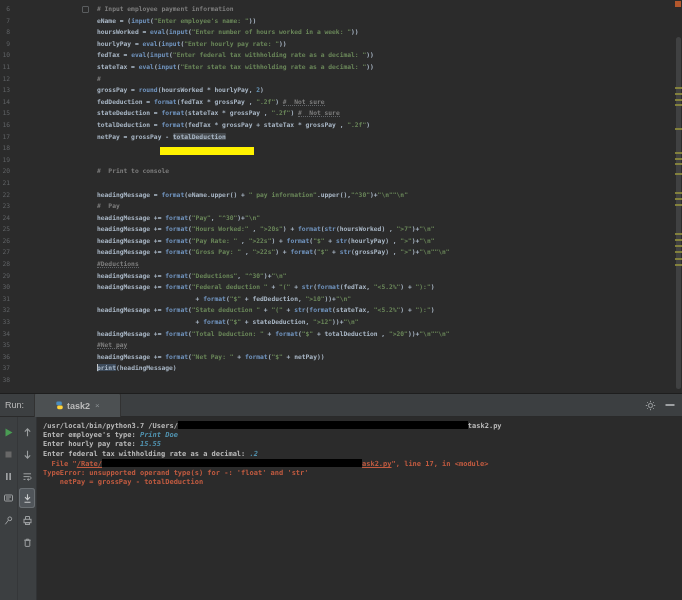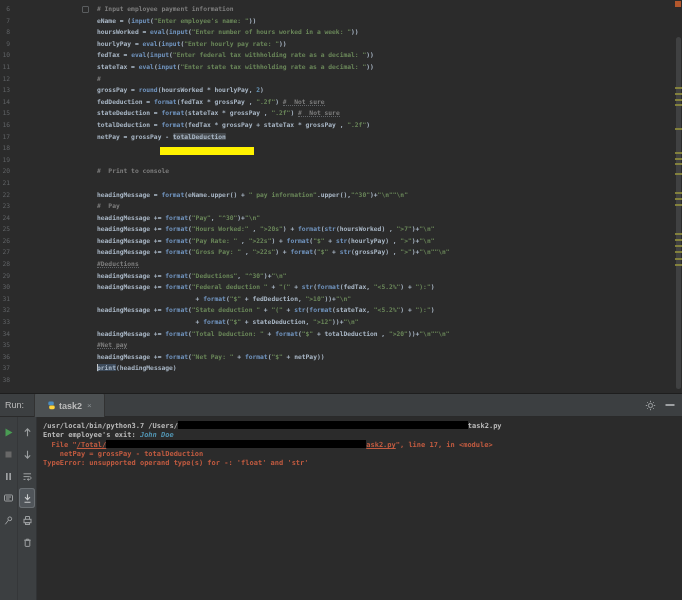--- a/index.html
+++ b/index.html
@@ -22,21 +22,21 @@
   .tk-prn{color:var(--c-text,#A9B7C6);background:#3C4A5A;box-shadow:inset 1px 0 0 #c9c9c9;}
   .fold{position:absolute;left:82px;top:6px;width:5px;height:5px;border:1px solid #5A5D5F;border-radius:1px;}
   .yellow{position:absolute;left:160px;top:147px;width:94px;height:8px;background:var(--c-highlight_yellow,#FFF200);}
   .stripe-top{position:absolute;right:1px;top:1px;width:6px;height:6px;background:#B3572C;}
   .scrollbar{position:absolute;right:1px;top:37px;width:5px;height:352px;background:rgba(170,175,182,.17);border-radius:3px;}
   .mark{position:absolute;right:0px;width:7px;height:2px;background:#8f8d3c;opacity:.85;}
   
   .run-header{height:23px;box-sizing:border-box;background:#3C3F41;border-bottom:1px solid #2a2a2a;
               display:flex;align-items:center;font-family:"Liberation Sans",sans-serif;font-size:9px;color:#BBBBBB;}
   .run-label{margin-left:5px;}
-  .run-tab{display:flex;align-items:center;gap:3px;margin-left:10px;padding:2px 12px;background:#4C5052;
+  .run-tab{display:flex;align-items:center;gap:3px;margin-left:10px;padding:2px 20px;background:#4C5052;
            border:1px solid #323232;border-bottom:none;border-radius:2px 2px 0 0;height:24px;box-sizing:border-box;}
   .run-tab .title{font-weight:bold;}
   .tab-close{color:#8a8f92;font-size:8px;margin-left:2px;cursor:default;}
   .hdr-right{margin-left:auto;display:flex;align-items:center;gap:9px;margin-right:7px;}
   .run-body{display:flex;height:183px;}
   .tb-col{flex:none;background:#3C3F41;padding-top:5px;box-sizing:border-box;}
   .tb-col.c1{width:18px;border-right:1px solid #353739;}
   .tb-col.c2{width:19px;border-right:1px solid #313335;}
   .tbtn{width:16px;height:20px;margin:0 auto 2px auto;display:flex;align-items:center;justify-content:center;border-radius:3px;}
   .tbtn.sel{background:#50555a;box-shadow:inset 0 0 0 1px #6a6f73;}
@@ -202,21 +202,23 @@
       </div>
       <div class="tbtn">
         <svg width="11" height="11" viewBox="0 0 11 11" fill="none" stroke="#9DA0A2" stroke-width="1">
           <path d="M2.2 3.2 H8.8 M4.3 3.2 V2.2 H6.7 V3.2"></path>
             <rect x="3.2" y="3.2" width="4.6" height="6.2" rx="0.5"></rect>
           </svg>
       </div>
     </div>
     <div class="console">
         <div class="cs-line"><span class="cs-out">/usr/local/bin/python3.7 /Users/</span><span class="redact" style="width: 290px;"></span><span class="cs-out">task2.py</span></div>
-        <div class="cs-line"><span class="cs-out">Enter employee's exit: </span><span class="cs-in">John Doe</span></div>
-        <div class="cs-line"><span class="cs-err">  File "</span><span class="cs-lnk">/Total/</span><span class="redact" style="width: 260px;"></span><span class="cs-lnk">ask2.py</span><span class="cs-err">", line 17, in &lt;module&gt;</span></div>
+        <div class="cs-line"><span class="cs-out">Enter employee's type: </span><span class="cs-in">Print Doe</span></div>
+        <div class="cs-line"><span class="cs-out">Enter hourly pay rate: </span><span class="cs-in">15.55</span></div>
+        <div class="cs-line"><span class="cs-out">Enter federal tax withholding rate as a decimal: </span><span class="cs-in">.2</span></div>
+        <div class="cs-line"><span class="cs-err">  File "</span><span class="cs-lnk">/Rate/</span><span class="redact" style="width: 260px;"></span><span class="cs-lnk">ask2.py</span><span class="cs-err">", line 17, in &lt;module&gt;</span></div>
+        <div class="cs-line"><span class="cs-err">TypeError: unsupported operand type(s) for -: 'float' and 'str'</span></div>
         <div class="cs-line"><span class="cs-err">    netPay = grossPay - totalDeduction</span></div>
-        <div class="cs-line"><span class="cs-err">TypeError: unsupported operand type(s) for -: 'float' and 'str'</span></div>
         <div class="cs-line"></div>
       </div>
   </div>
 
 </div>
 
 </body></html>

